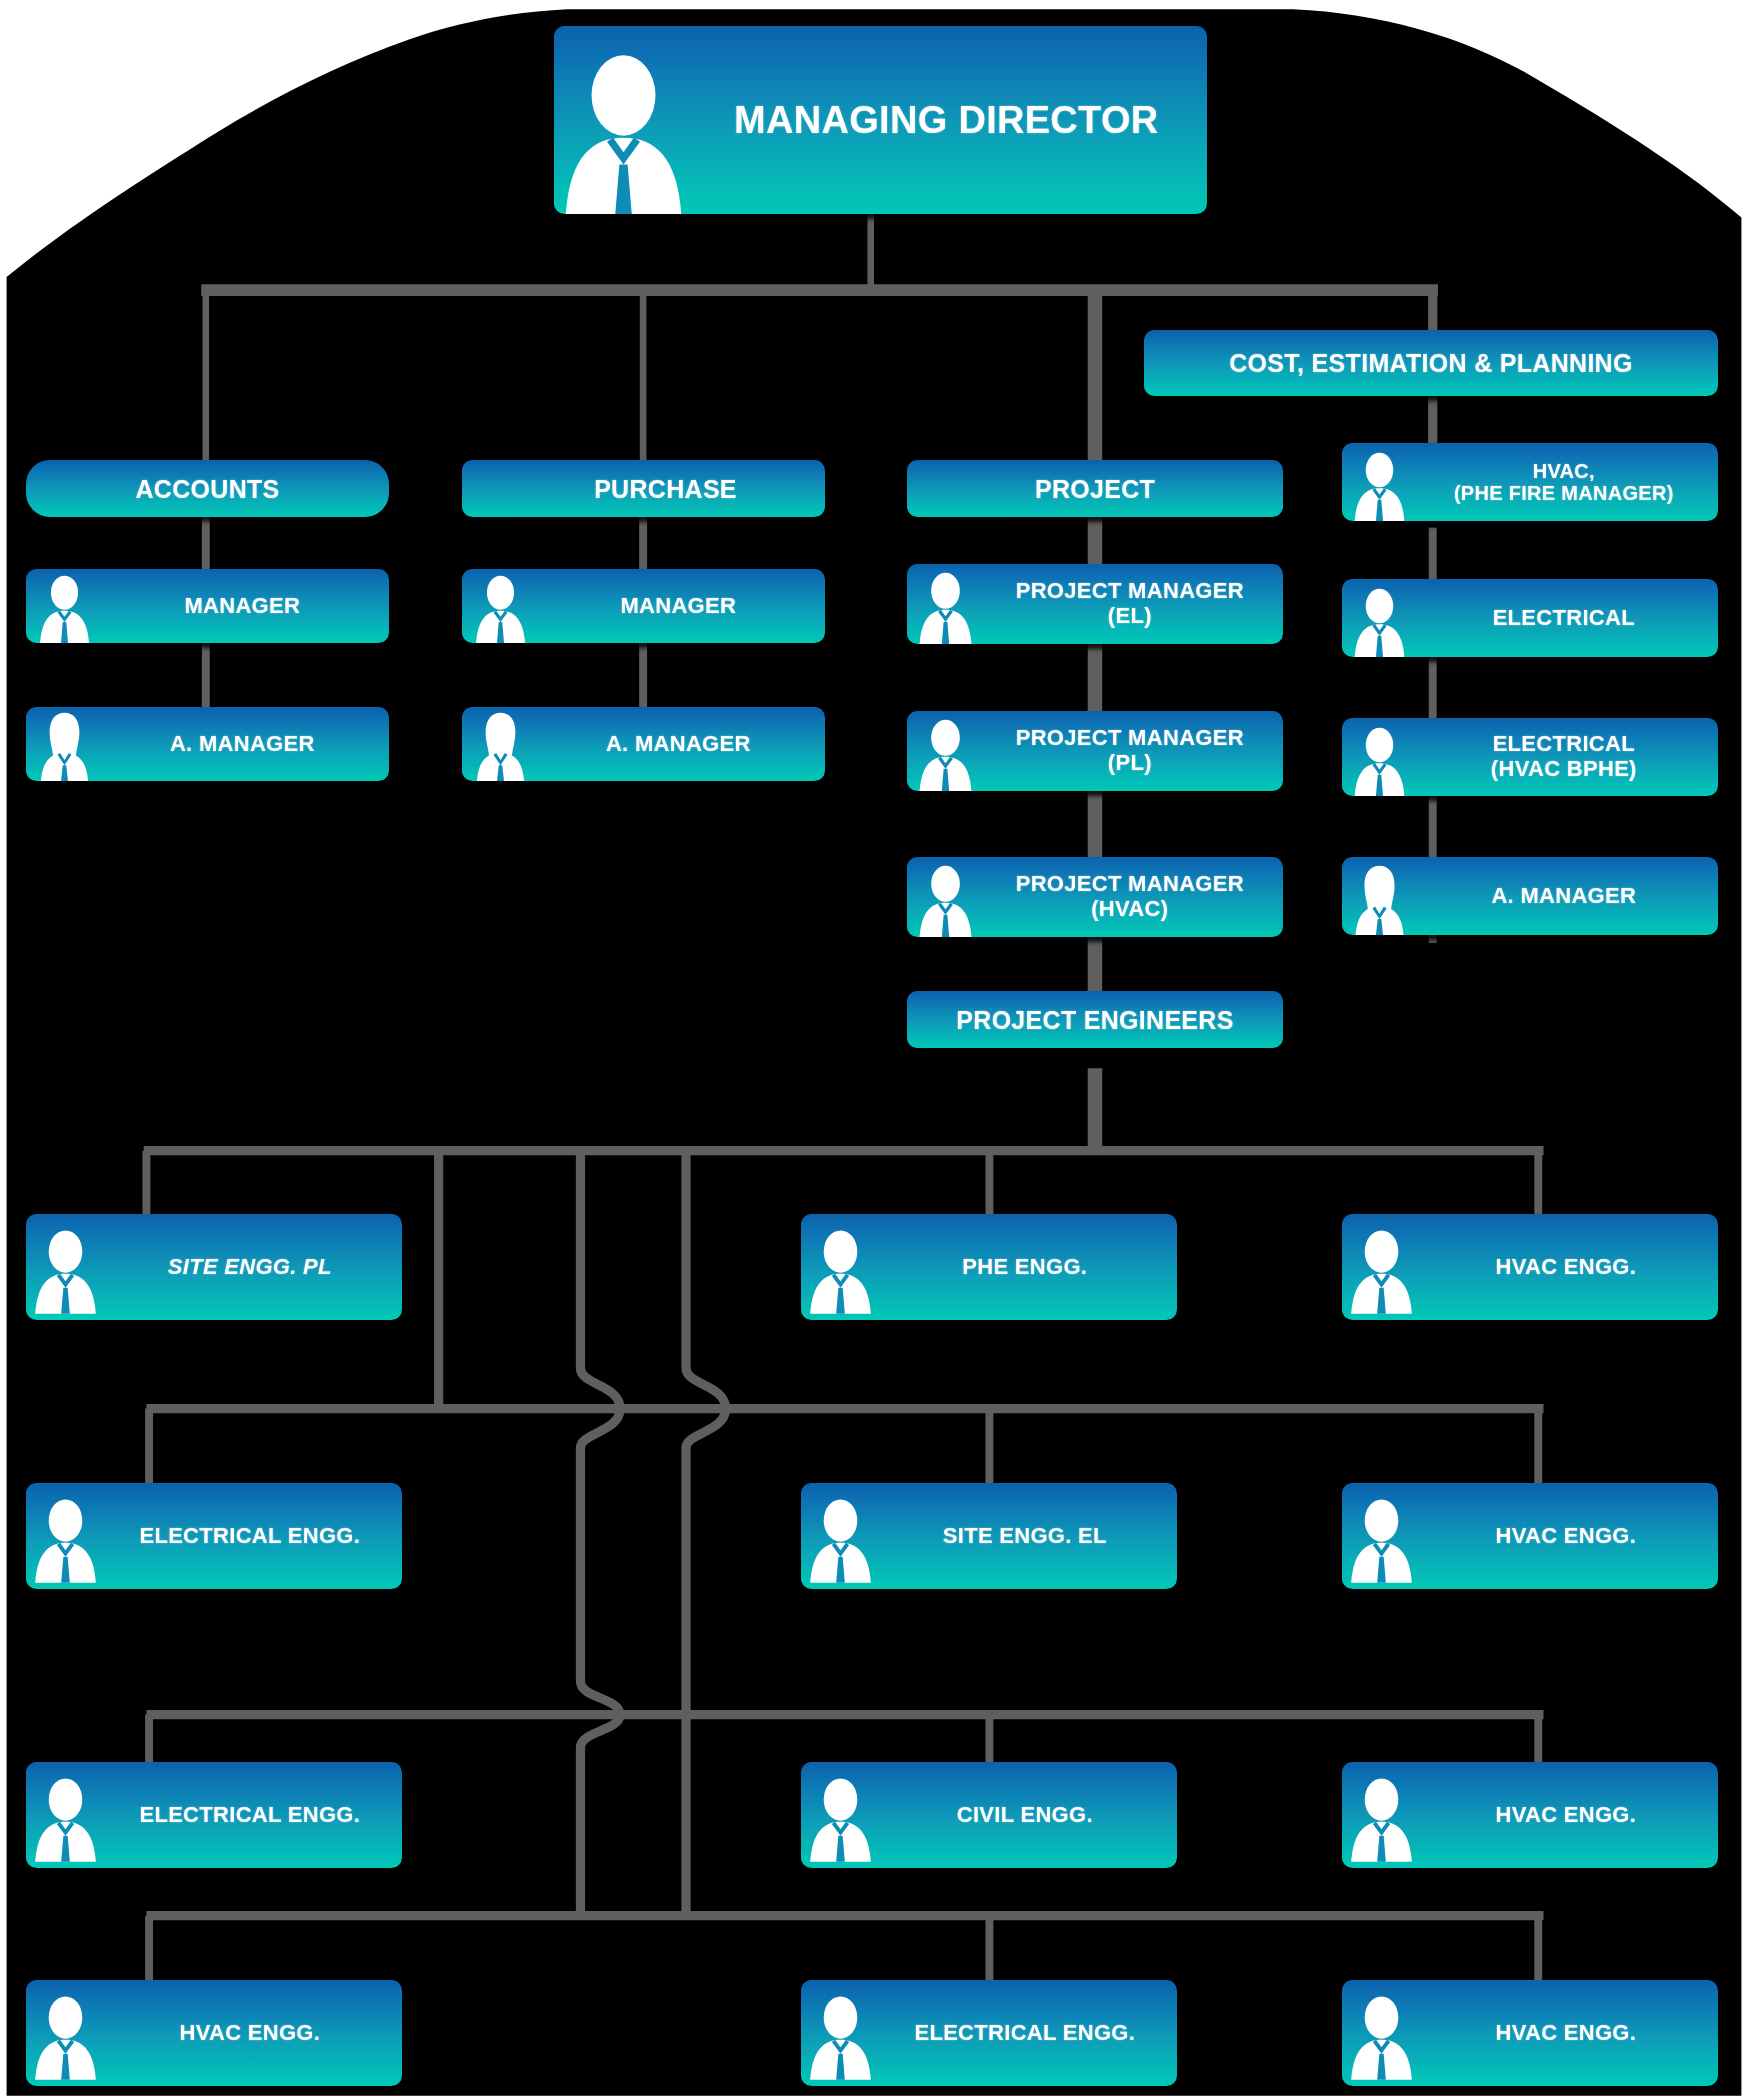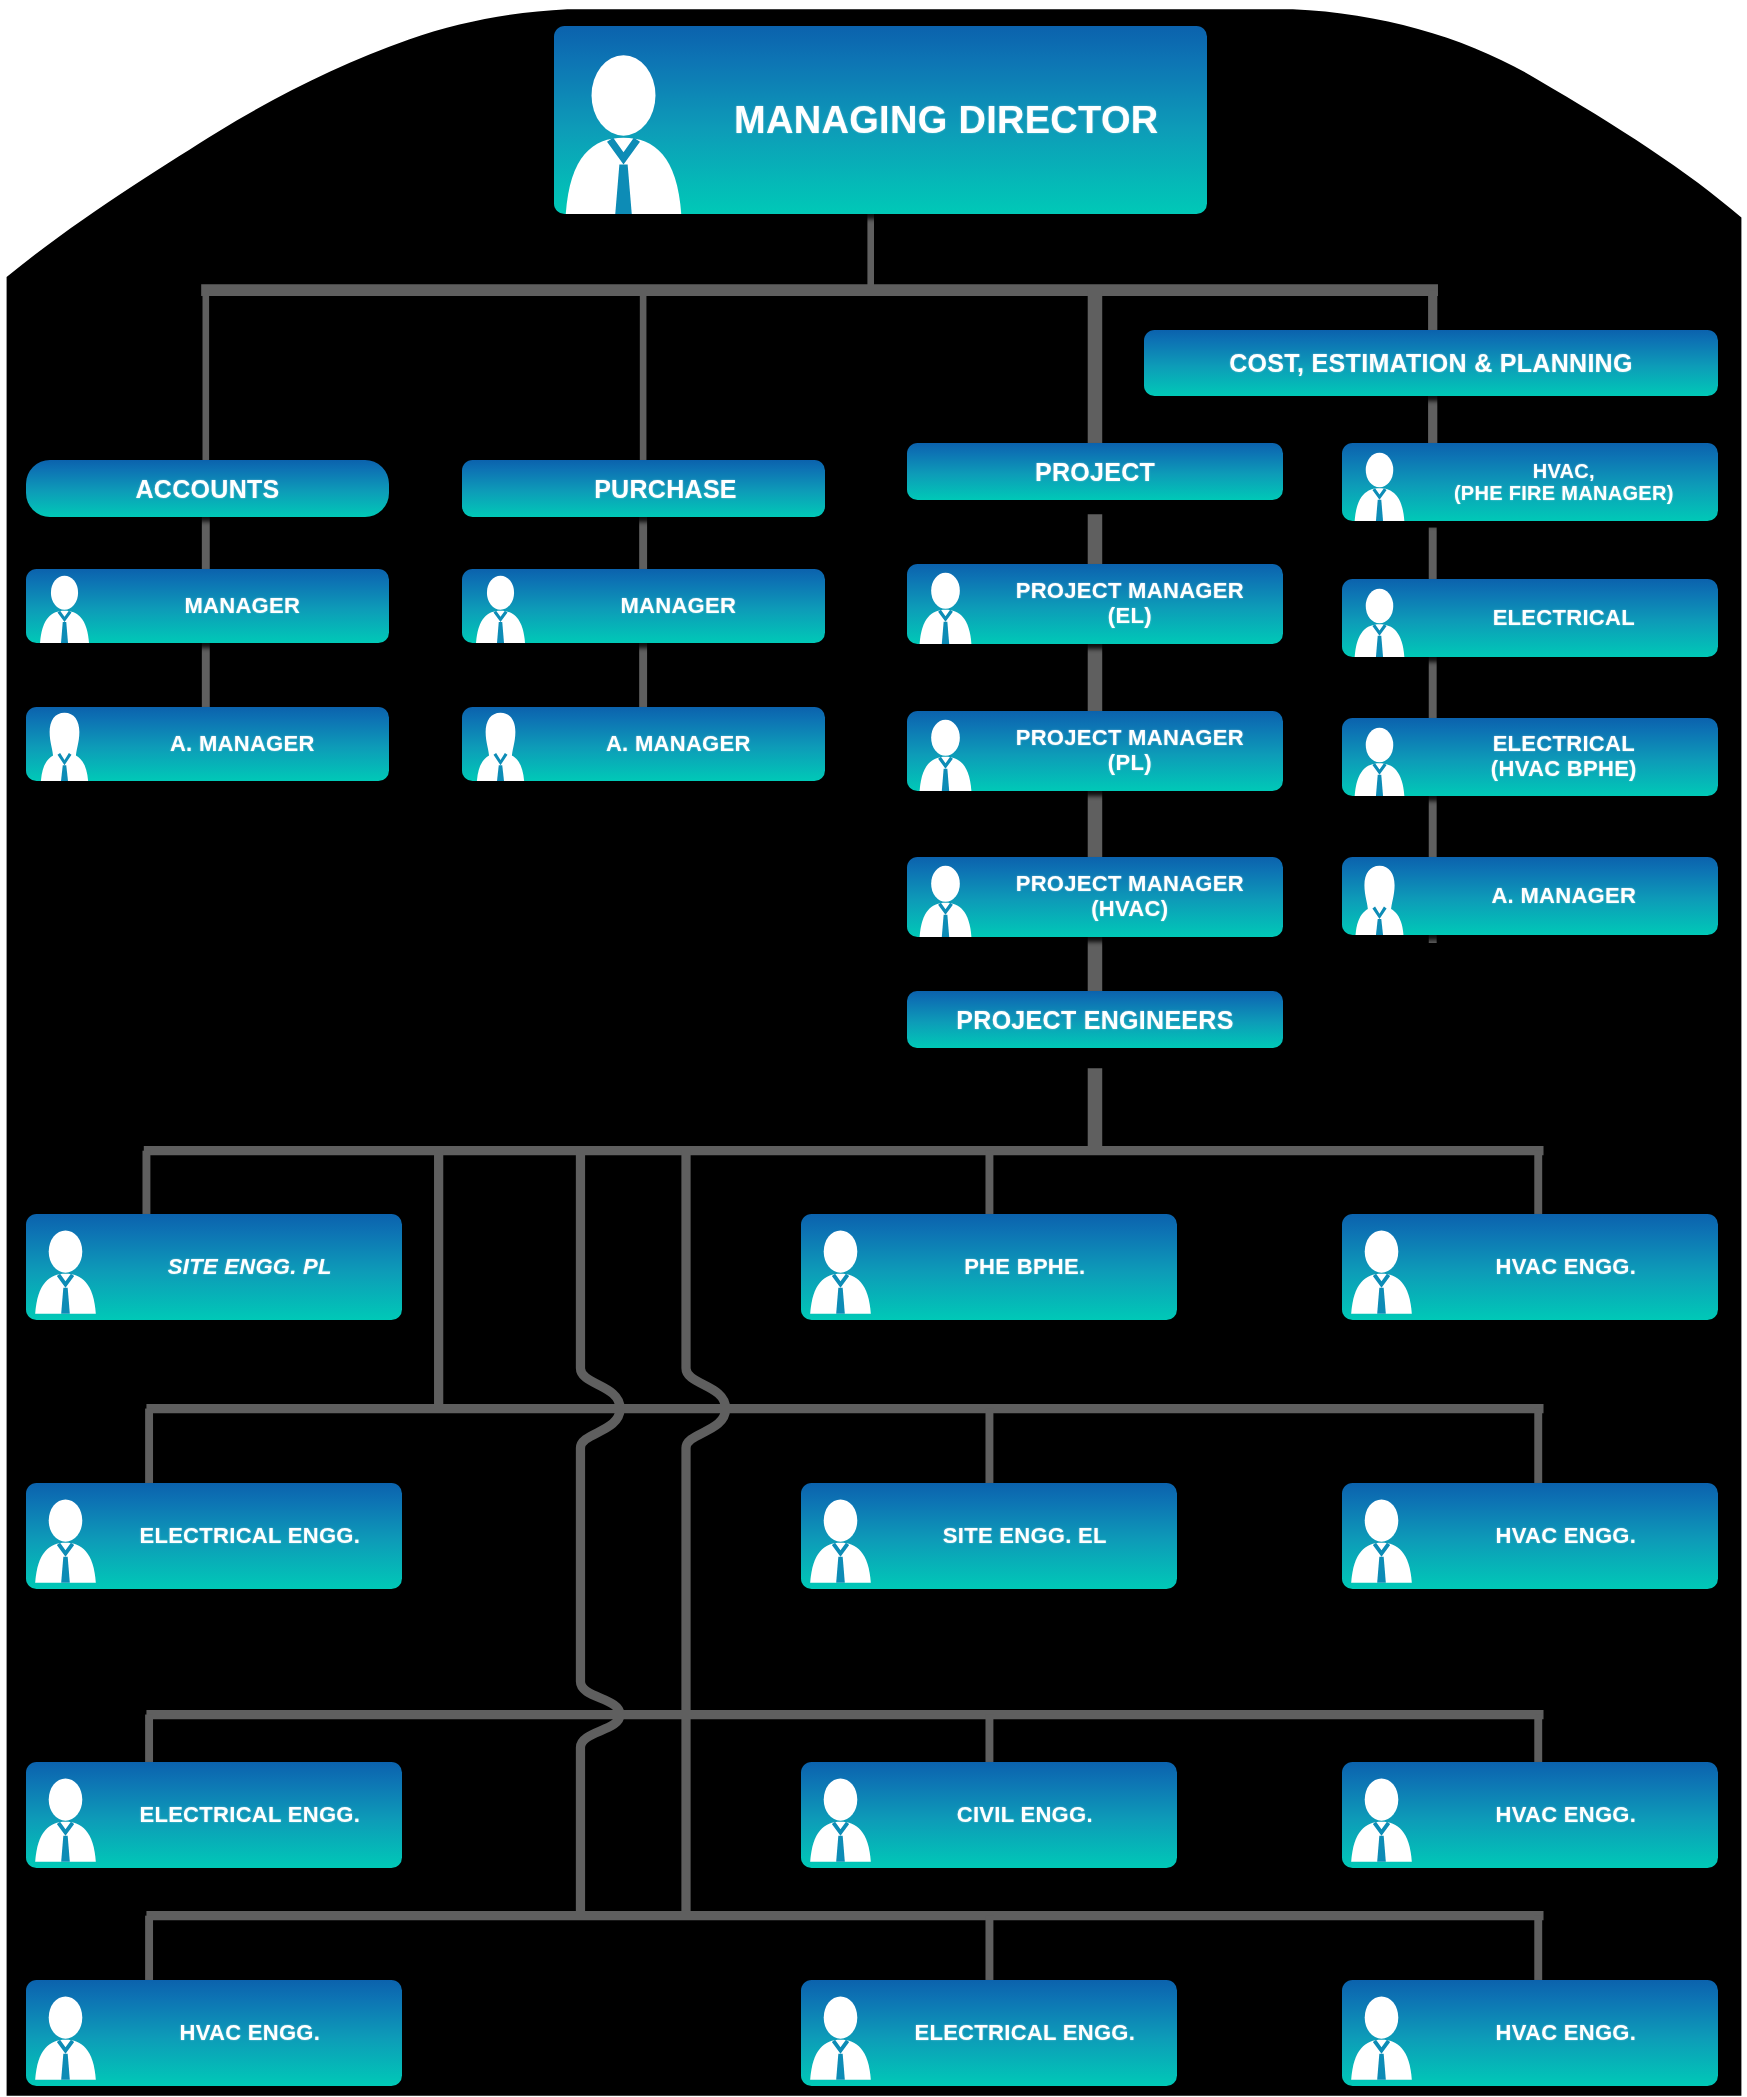--- a/index.html
+++ b/index.html
@@ -209,21 +209,21 @@
           </g>
       <g fill="#0d8cb6">
             <path d="M44 100 L60 124 L76 100 L70 96 L60 112 L50 96 Z"></path>
         <path d="M56 124 L64 124 L68 160 L52 160 Z"></path>
           </g>
         </svg>
     </span>
     <span class="lbl">A. MANAGER</span>
   </div>
 
-  <div class="node t-lg noavatar" style="left:907px;top:443px;width:376px;height:57px;">
+  <div class="node t-lg noavatar" style="left:907px;top:460px;width:376px;height:57px;">
     <span class="lbl">PROJECT</span>
   </div>
   <div class="node t-md" style="left:907px;top:564px;width:376px;height:80px;">
     <span class="avatar">
       <svg width="63" height="74" viewBox="0 0 120 160">
           <g fill="#ffffff">
         <ellipse cx="60" cy="45" rx="31" ry="39"></ellipse>
         <path d="M60 86 C30 86 8 104 4 160 L116 160 C112 104 90 86 60 86 Z"></path>
           </g>
       <g fill="#0d8cb6">
@@ -355,21 +355,21 @@
           <g fill="#ffffff">
         <ellipse cx="60" cy="45" rx="31" ry="39"></ellipse>
         <path d="M60 86 C30 86 8 104 4 160 L116 160 C112 104 90 86 60 86 Z"></path>
           </g>
       <g fill="#0d8cb6">
             <path d="M44 90 L60 112 L76 90 L70 86 L60 100 L50 86 Z"></path>
         <path d="M56 112 L64 112 L68 160 L52 160 Z"></path>
           </g>
         </svg>
     </span>
-    <span class="lbl">PHE BPHE.</span>
+    <span class="lbl">PHE ENGG.</span>
   </div>
   <div class="node t-md" style="left:1342px;top:1214px;width:376px;height:106px;">
     <span class="avatar">
       <svg width="65" height="99" viewBox="0 0 120 160">
           <g fill="#ffffff">
         <ellipse cx="60" cy="45" rx="31" ry="39"></ellipse>
         <path d="M60 86 C30 86 8 104 4 160 L116 160 C112 104 90 86 60 86 Z"></path>
           </g>
       <g fill="#0d8cb6">
             <path d="M44 90 L60 112 L76 90 L70 86 L60 100 L50 86 Z"></path>

